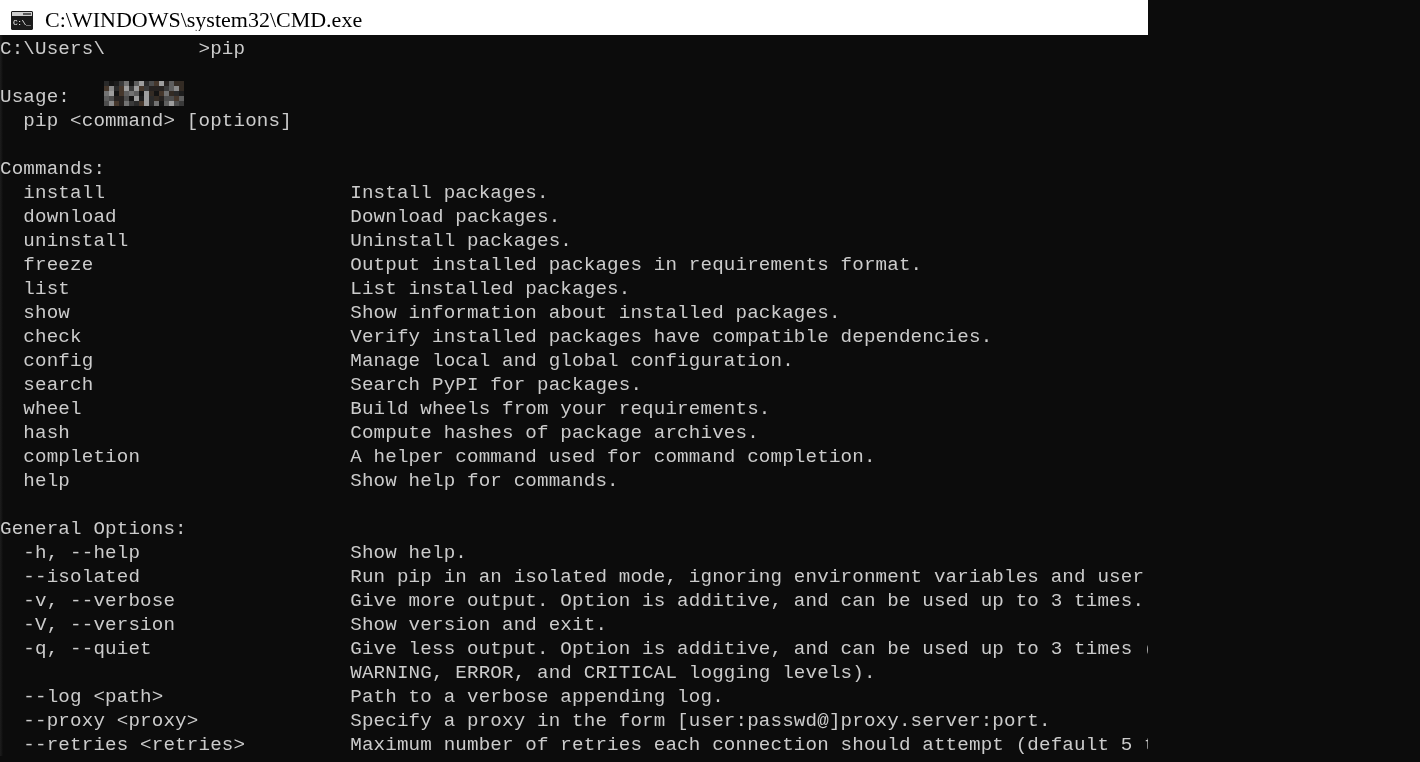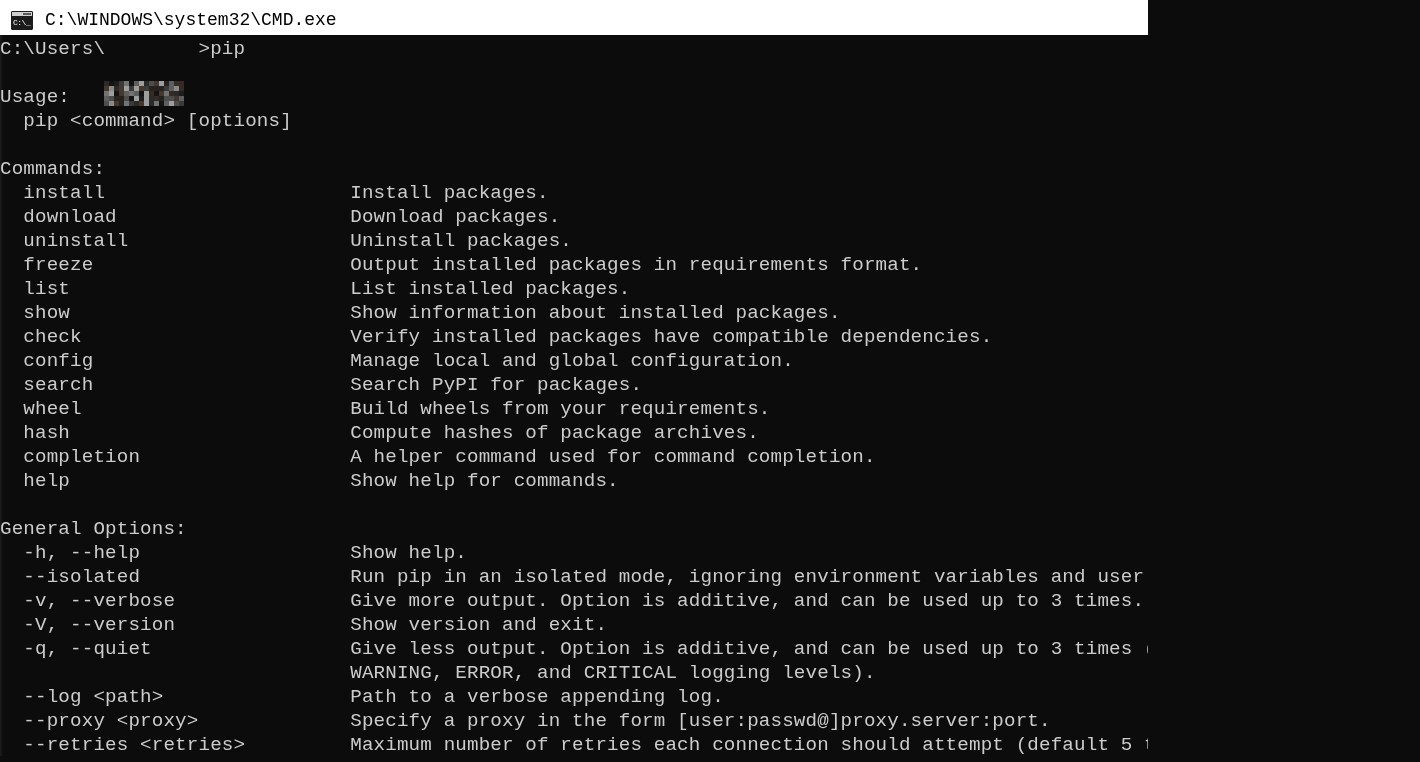--- a/index.html
+++ b/index.html
@@ -72,22 +72,22 @@
     line-height: 12px;
     letter-spacing: -0.5px;
     padding-left: 1px;
     box-sizing: border-box;
     white-space: nowrap;
     overflow: hidden;
   }
   .title-text {
     margin-left: 12px;
     color: #000000;
-    font-family: Liberation Mono, monospace;
-    font-size: 18px;
+    font-family: Liberation Serif, serif;
+    font-size: 22px;
     line-height: 22px;
     white-space: nowrap;
     overflow: hidden;
   }
   .winbtns {
     display: flex;
     flex: 0 0 auto;
     height: 40px;
   }
   .winbtn {

